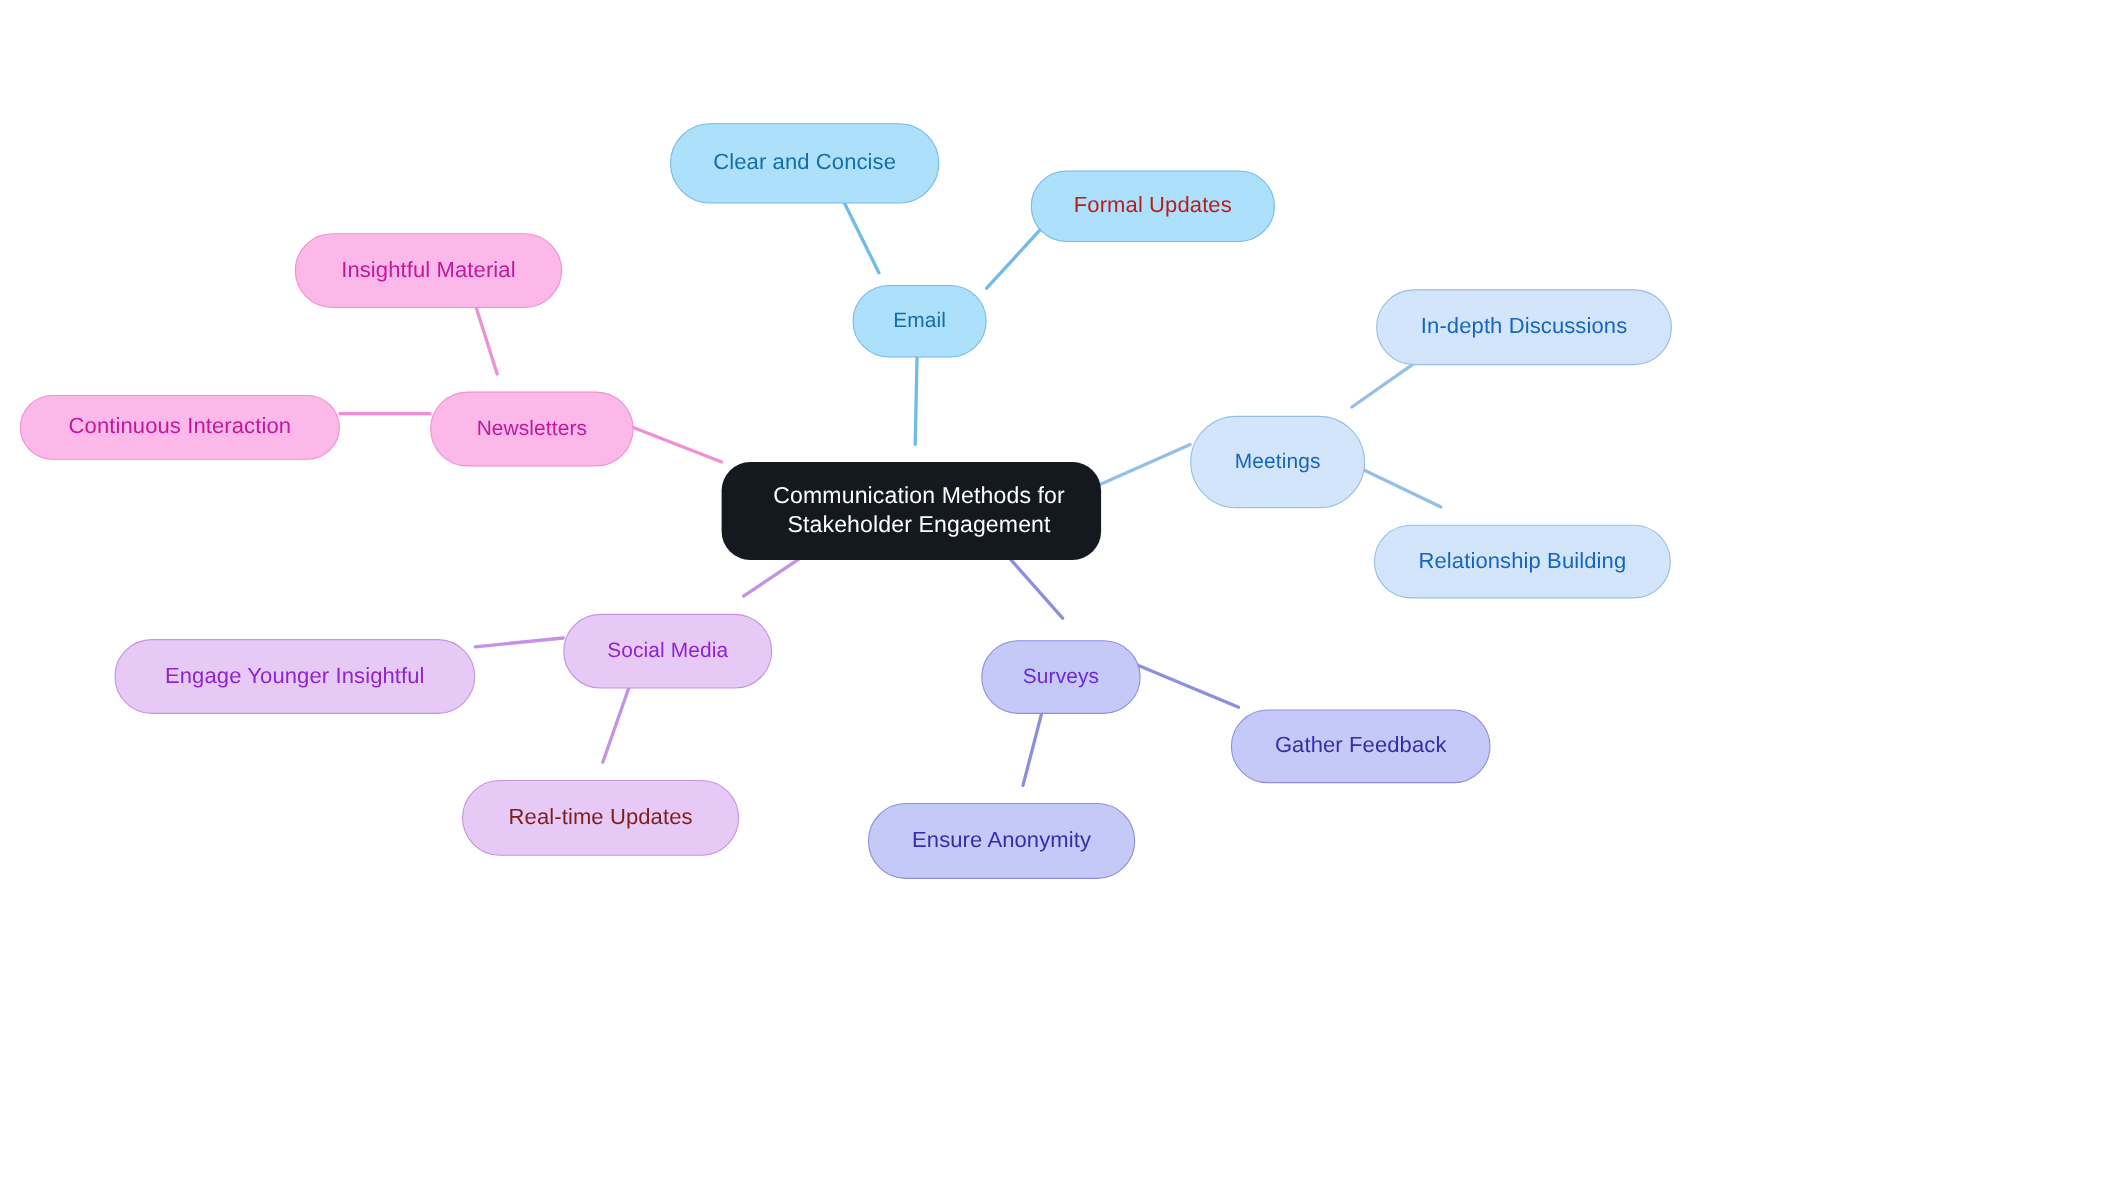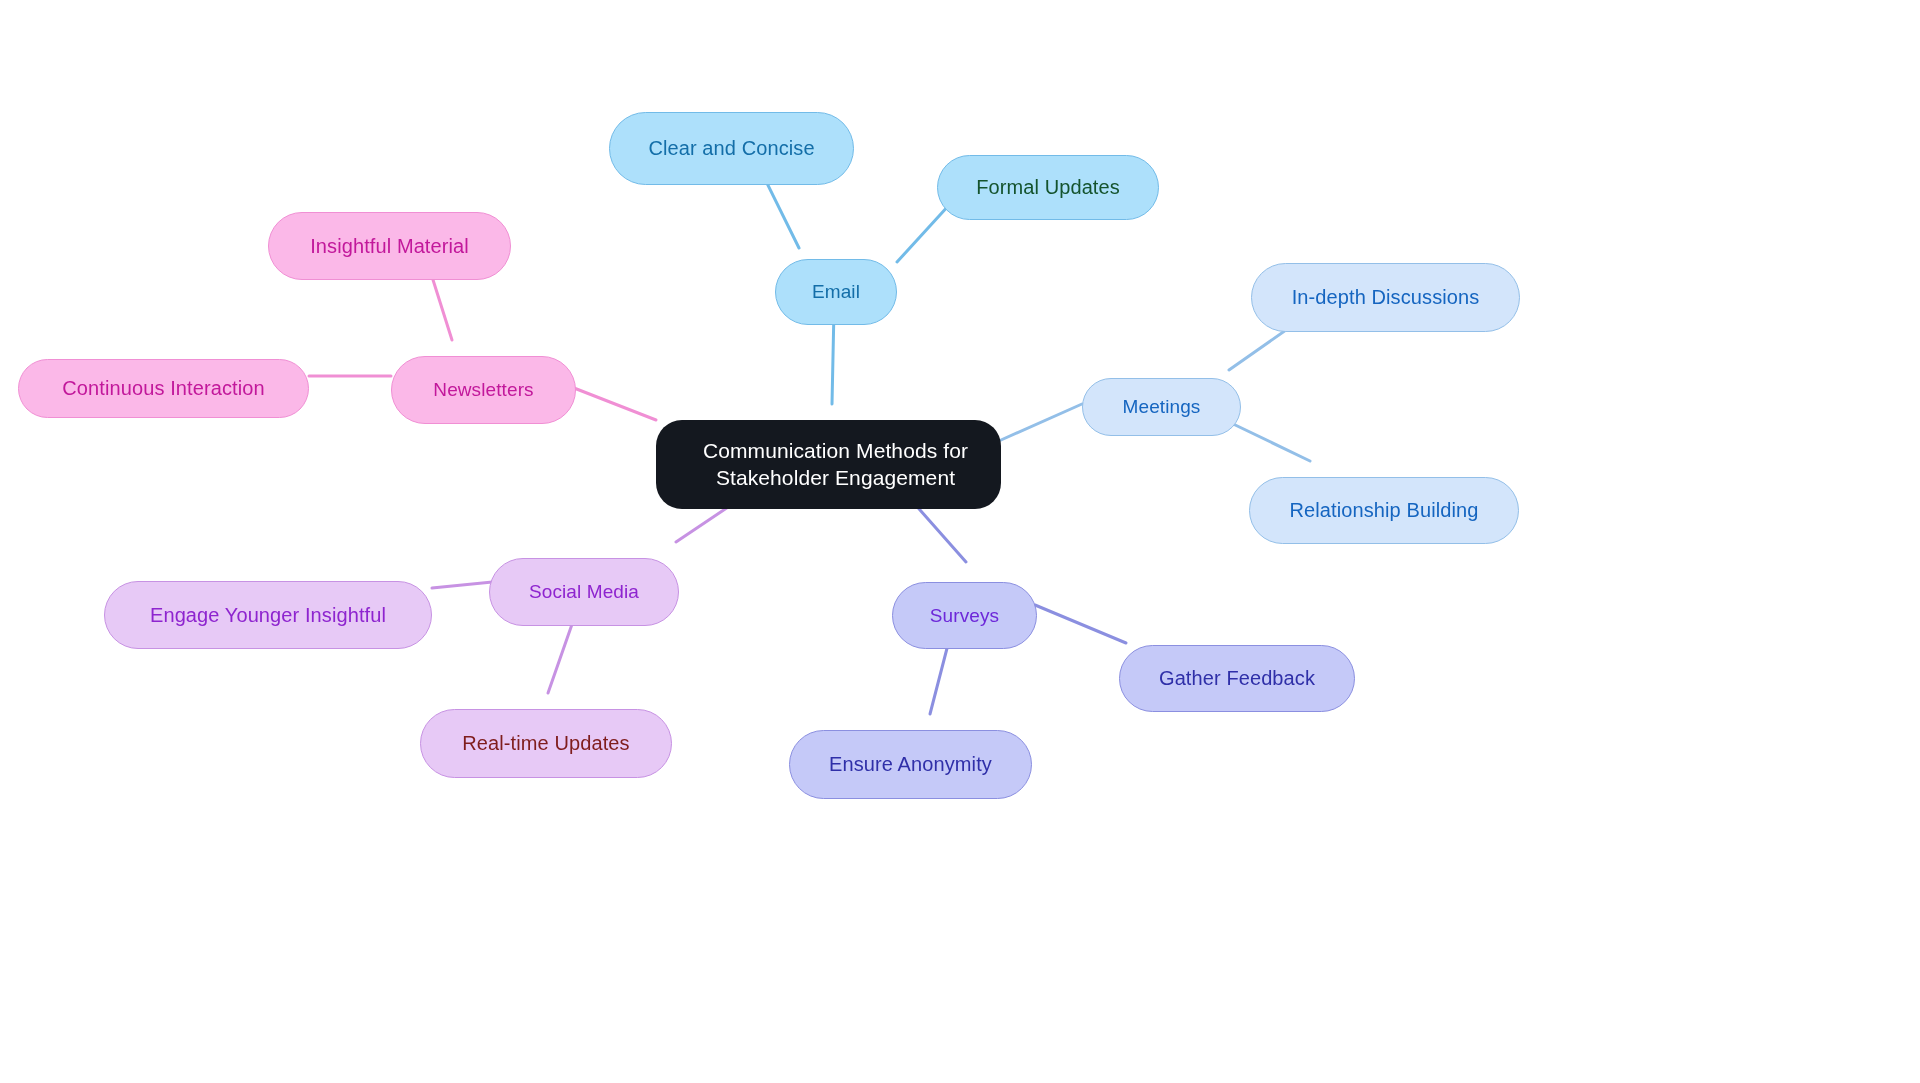--- a/index.html
+++ b/index.html
@@ -74,42 +74,42 @@
   <div id="nodes">
       <div class="node root" style="left: 656px; top: 404px; width: 345px; height: 89px; background: rgb(20, 24, 31); color: rgb(255, 255, 255); font-size: 21px; border: none; padding-left: 14px;">
         <span class="node-label">Communication Methods for<br>Stakeholder Engagement</span>
       </div>
       <div class="node" style="left: 775px; top: 243px; width: 122px; height: 66px; background: rgb(173, 224, 251); color: rgb(19, 110, 168); font-size: 19px; border-color: rgb(114, 187, 232);">
         <span class="node-label">Email</span>
       </div>
       <div class="node" style="left: 609px; top: 96px; width: 245px; height: 73px; background: rgb(173, 224, 251); color: rgb(19, 110, 168); font-size: 20px; border-color: rgb(114, 187, 232);">
         <span class="node-label">Clear and Concise</span>
       </div>
-      <div class="node" style="left: 937px; top: 139px; width: 222px; height: 65px; background: rgb(173, 224, 251); color: #14532d; font-size: 20px; border-color: rgb(114, 187, 232);">
+      <div class="node" style="left: 937px; top: 139px; width: 222px; height: 65px; background: rgb(173, 224, 251); color: #b91c1c; font-size: 20px; border-color: rgb(114, 187, 232);">
         <span class="node-label">Formal Updates</span>
       </div>
-      <div class="node" style="left: 1082px; top: 362px; width: 159px; height: 58px; background: rgb(211, 229, 251); color: rgb(21, 101, 192); font-size: 19px; border-color: rgb(147, 191, 232);">
+      <div class="node" style="left: 1082px; top: 362px; width: 159px; height: 84px; background: rgb(211, 229, 251); color: rgb(21, 101, 192); font-size: 19px; border-color: rgb(147, 191, 232);">
         <span class="node-label">Meetings</span>
       </div>
       <div class="node" style="left: 1251px; top: 247px; width: 269px; height: 69px; background: rgb(211, 229, 251); color: rgb(21, 101, 192); font-size: 20px; border-color: rgb(147, 191, 232);">
         <span class="node-label">In-depth Discussions</span>
       </div>
       <div class="node" style="left: 1249px; top: 461px; width: 270px; height: 67px; background: rgb(211, 229, 251); color: rgb(21, 101, 192); font-size: 20px; border-color: rgb(147, 191, 232);">
         <span class="node-label">Relationship Building</span>
       </div>
       <div class="node" style="left: 892px; top: 566px; width: 145px; height: 67px; background: rgb(197, 201, 248); color: #6d28d9; font-size: 19px; border-color: rgb(139, 143, 224);">
         <span class="node-label">Surveys</span>
       </div>
       <div class="node" style="left: 1119px; top: 629px; width: 236px; height: 67px; background: rgb(197, 201, 248); color: rgb(47, 47, 168); font-size: 20px; border-color: rgb(139, 143, 224); align-items: center;">
         <span class="node-label">Gather Feedback</span>
       </div>
       <div class="node" style="left: 789px; top: 714px; width: 243px; height: 69px; background: rgb(197, 201, 248); color: rgb(47, 47, 168); font-size: 20px; border-color: rgb(139, 143, 224);">
         <span class="node-label">Ensure Anonymity</span>
       </div>
-      <div class="node" style="left: 489px; top: 542px; width: 190px; height: 68px; background: rgb(231, 201, 246); color: rgb(142, 36, 207); font-size: 19px; border-color: rgb(199, 146, 227); text-align: right;">
+      <div class="node" style="left: 512px; top: 542px; width: 190px; height: 68px; background: rgb(231, 201, 246); color: rgb(142, 36, 207); font-size: 19px; border-color: rgb(199, 146, 227); text-align: right;">
         <span class="node-label">Social Media</span>
       </div>
       <div class="node" style="left: 104px; top: 565px; width: 328px; height: 68px; background: rgb(231, 201, 246); color: rgb(142, 36, 207); font-size: 20px; border-color: rgb(199, 146, 227);">
         <span class="node-label">Engage Younger Insightful</span>
       </div>
       <div class="node" style="left: 420px; top: 693px; width: 252px; height: 69px; background: rgb(231, 201, 246); color: #7f1d1d; font-size: 20px; border-color: rgb(199, 146, 227);">
         <span class="node-label">Real-time Updates</span>
       </div>
       <div class="node" style="left: 391px; top: 340px; width: 185px; height: 68px; background: rgb(251, 184, 232); color: rgb(194, 24, 155); font-size: 19px; border-color: rgb(240, 143, 212);">
         <span class="node-label">Newsletters</span>

